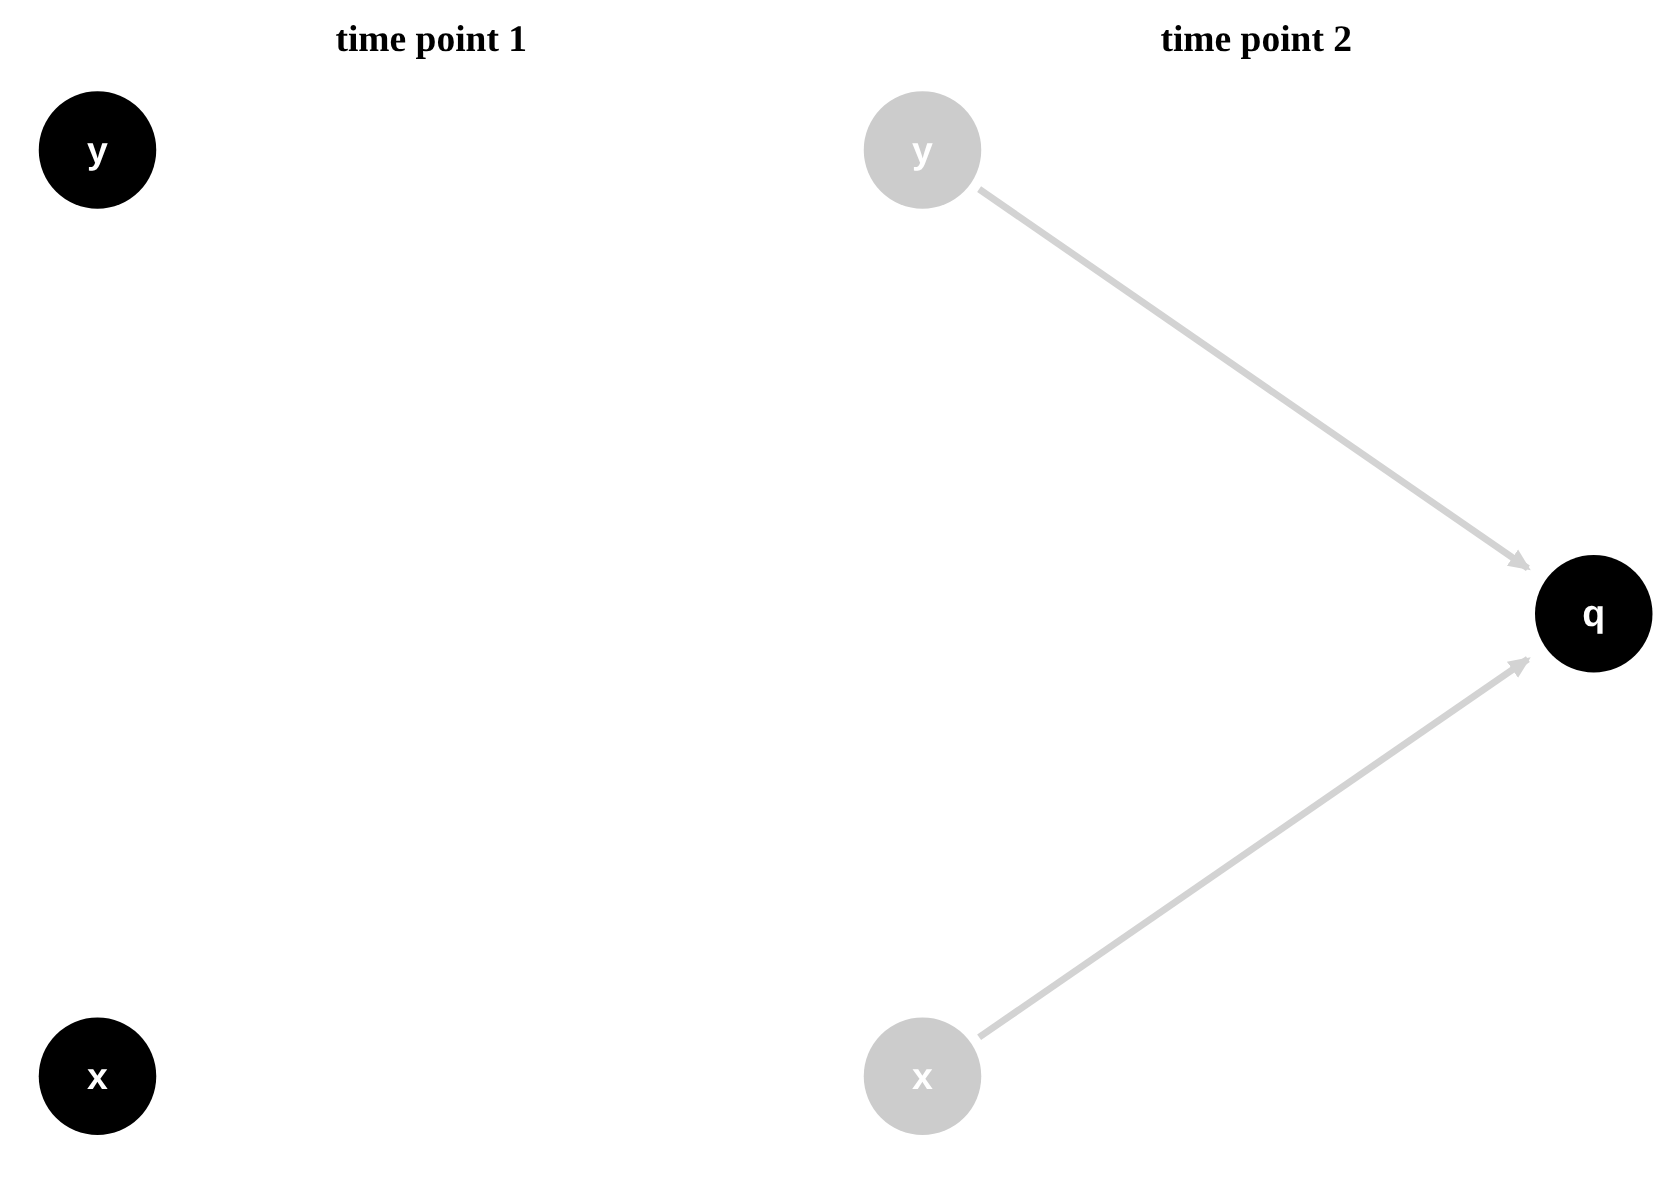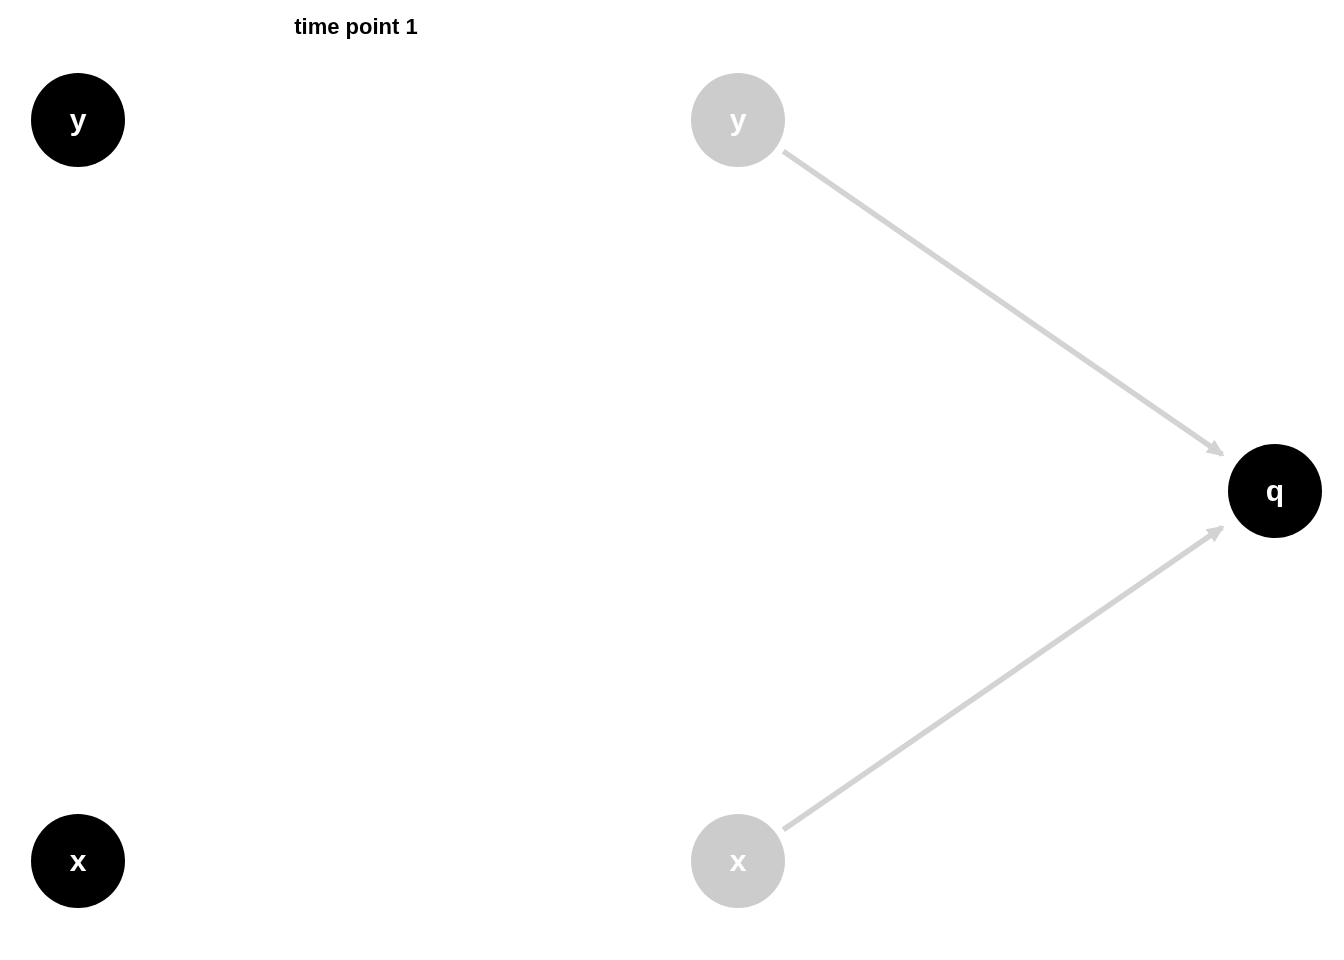--- a/index.html
+++ b/index.html
@@ -17,46 +17,46 @@
   .canvas {
     position: absolute;
     inset: 0;
     width: 1344px;
     height: 960px;
   }
   .title {
     position: absolute;
     top: 15px;
     transform: translateX(-50%);
-    font-family: Liberation Sans, sans-serif;
+    font-family: Liberation Serif, serif;
     font-weight: bold;
-    font-size: 22px;
+    font-size: 30px;
     color: #000000;
     white-space: nowrap;
     line-height: 1.1;
-    margin-left: 11px;
   }
   #title-1 { left: 345px; }
   #title-2 { left: 1005px; }
   svg.graph {
     position: absolute;
     inset: 0;
   }
   .node-label {
     font-family: "Liberation Sans", sans-serif;
     font-weight: bold;
     font-size: 30px;
     text-anchor: middle;
   }
 </style>
 </head>
 <body style="background: rgb(255, 255, 255);">
 
 <div class="canvas">
   <div class="title" id="title-1">time point 1</div>
+  <div class="title" id="title-2">time point 2</div>
 
   <svg class="graph" id="graph-svg" width="1344" height="960" viewBox="0 0 1344 960">
     <defs>
       <marker id="arrowhead" viewBox="0 0 10 10" refX="8" refY="5" markerWidth="3.4" markerHeight="3.4" orient="auto" markerUnits="strokeWidth">
         <path id="arrowhead-path" d="M 0 0.8 L 9.5 5 L 0 9.2 Z" fill="#d3d3d3"></path>
       </marker>
     </defs>
     <g id="edges-layer">
         <line x1="783.3" y1="151.3" x2="1222.3" y2="454.6" stroke="#d3d3d3" stroke-width="5.5" marker-end="url(#arrowhead)"></line>
         <line x1="783.3" y1="829.8" x2="1222.3" y2="527.3" stroke="#d3d3d3" stroke-width="5.5" marker-end="url(#arrowhead)"></line>

